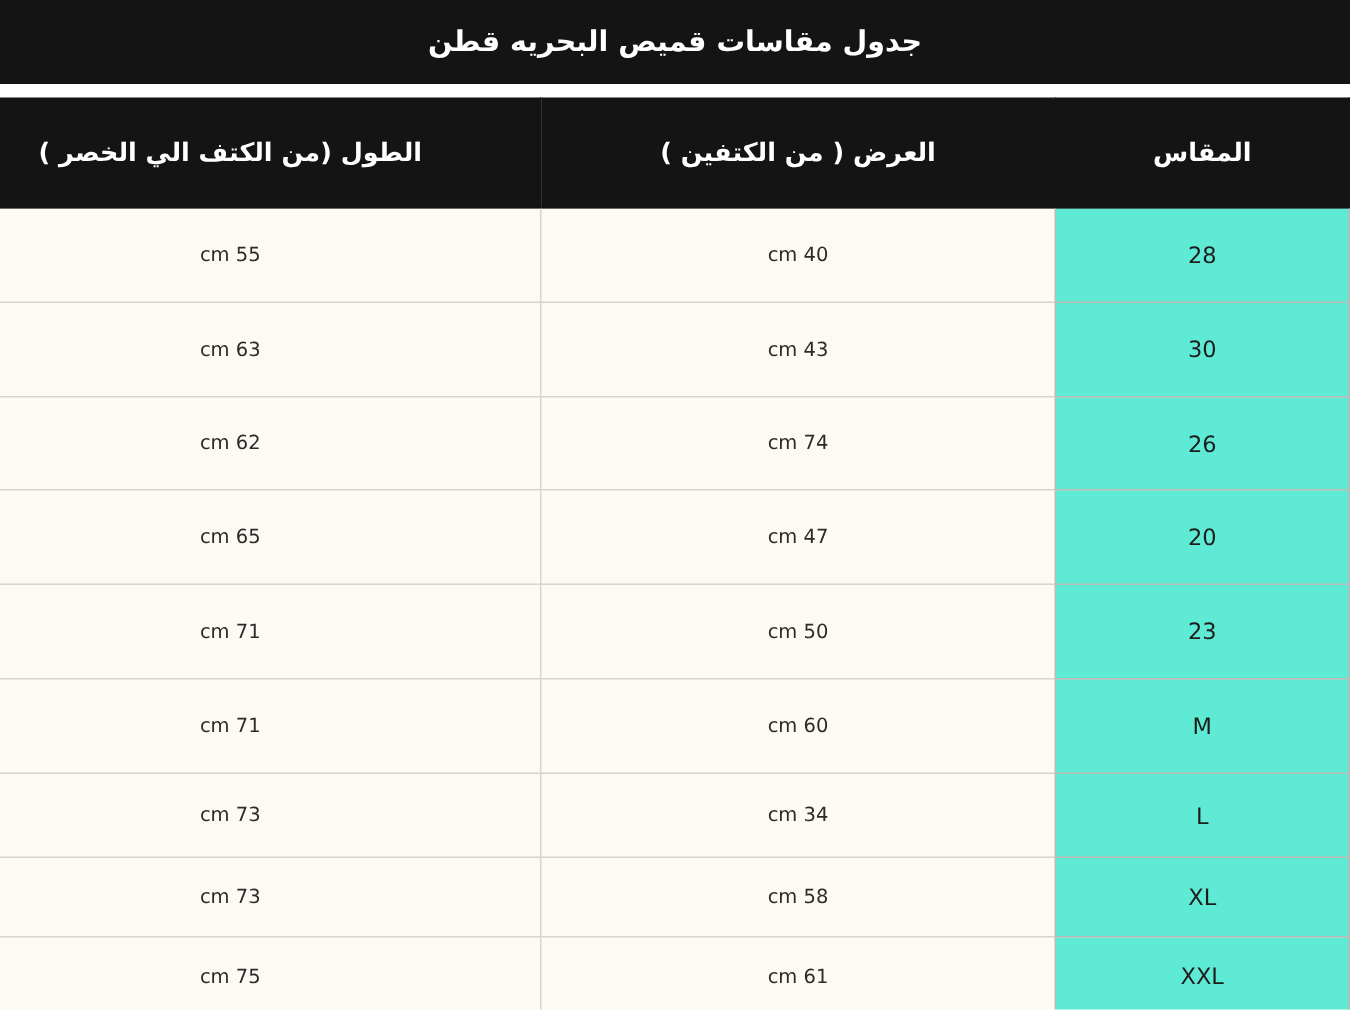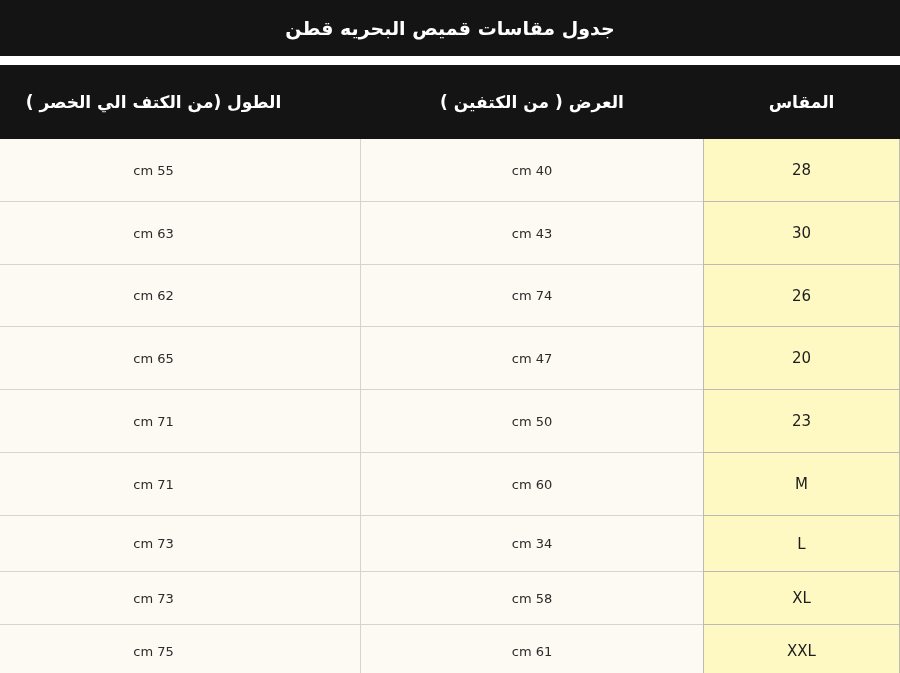--- a/index.html
+++ b/index.html
@@ -68,21 +68,21 @@
     border: 1px solid #d8d3cc;
     font-size: 13px;
     color: #2b2b2b;
     text-align: center;
     vertical-align: middle;
     padding: 0 8px;
     background: #fdf9f3;
     font-family: "DejaVu Sans", "Liberation Sans", sans-serif;
   }
   table.size-table tbody td.size-cell {
-    background: #fef9c3;
+    background: #5eead4;
     color: #1d1d1d;
     font-size: 15px;
     border: 1px solid #bdbab5;
   }
   
   tbody tr:nth-child(1) td { height: 62px; }
   tbody tr:nth-child(2) td { height: 62px; }
   tbody tr:nth-child(3) td { height: 61px; }
   tbody tr:nth-child(4) td { height: 62px; }
   tbody tr:nth-child(5) td { height: 62px; }

